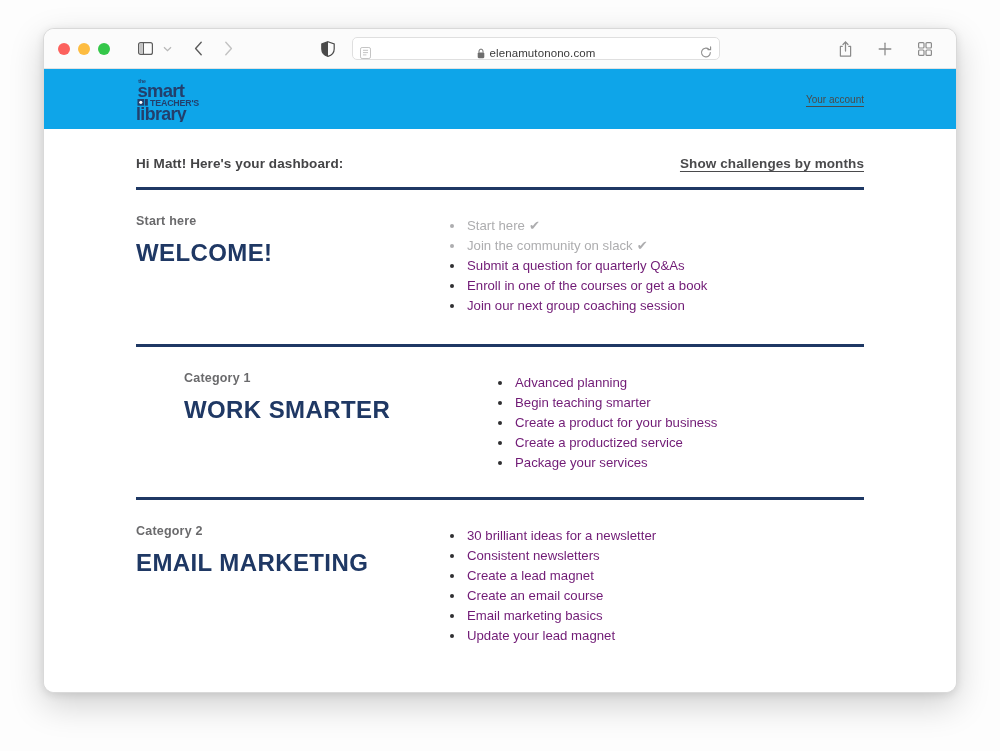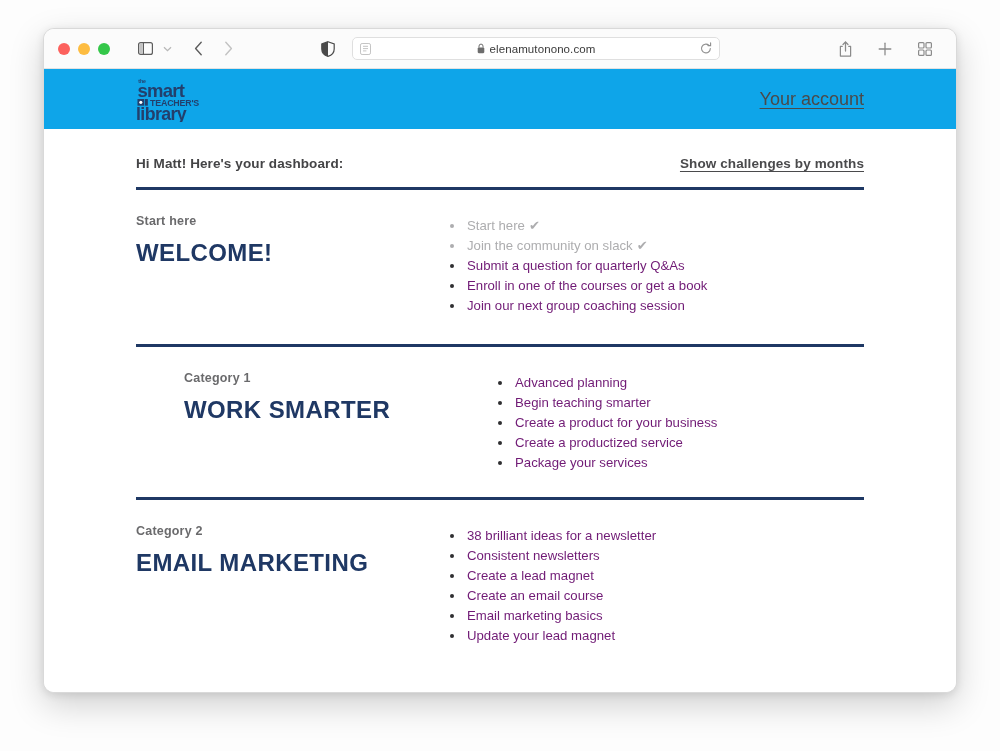--- a/index.html
+++ b/index.html
@@ -63,21 +63,21 @@
   .shield-btn { margin-left: 74px; }
 
   
   .address-bar {
     width: 368px;
     height: 23px;
     background: #ffffff;
     border: 1px solid #dfdfdf;
     border-radius: 5px;
     display: flex;
-    align-items: center;
+    align-items: flex-end;
     padding: 0 7px;
     margin-left: 11px;
     position: relative;
   }
   .addr-left { color: #bdbdbd; display: flex; align-items: center; }
   .addr-center {
     position: absolute;
     left: 0; right: 0;
     display: flex;
     align-items: center;
@@ -120,21 +120,21 @@
     width: 74px;
     height: 46px;
     position: relative;
     color: #233f6c;
     flex-shrink: 0;
   }
   .logo svg { display: block; }
 
   .account-link {
     margin-left: auto;
-    font-size: 18px;
+    font-size: 10px;
     color: #4a4a4a;
     text-decoration: underline;
     text-underline-offset: 3px;
     white-space: nowrap;
   }
 
   .content {
     padding: 0 92px;
   }
 
@@ -403,21 +403,21 @@
       <div class="rule rule-2"></div>
 
       <div class="section sec-cat2">
         <div class="section-left">
           <div class="cat-label">Category 2</div>
           <div class="cat-title">EMAIL MARKETING</div>
         </div>
         <div class="section-right">
           <ul class="task-list">
             <li>
-              <span>38 brilliant ideas for a newsletter</span>
+              <span>30 brilliant ideas for a newsletter</span>
             </li>
             <li>
               <span>Consistent newsletters</span>
             </li>
             <li>
               <span>Create a lead magnet</span>
             </li>
             <li>
               <span>Create an email course</span>
             </li>

